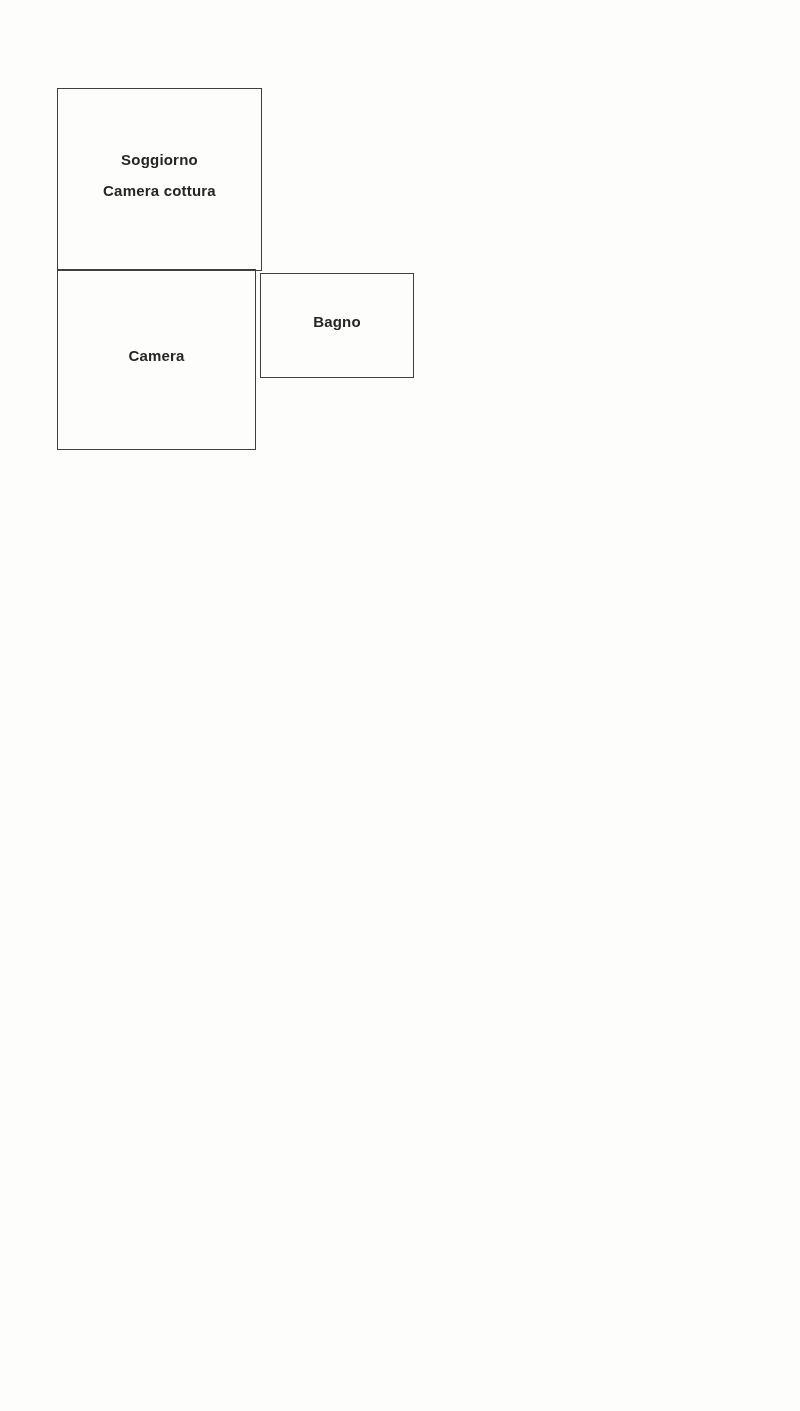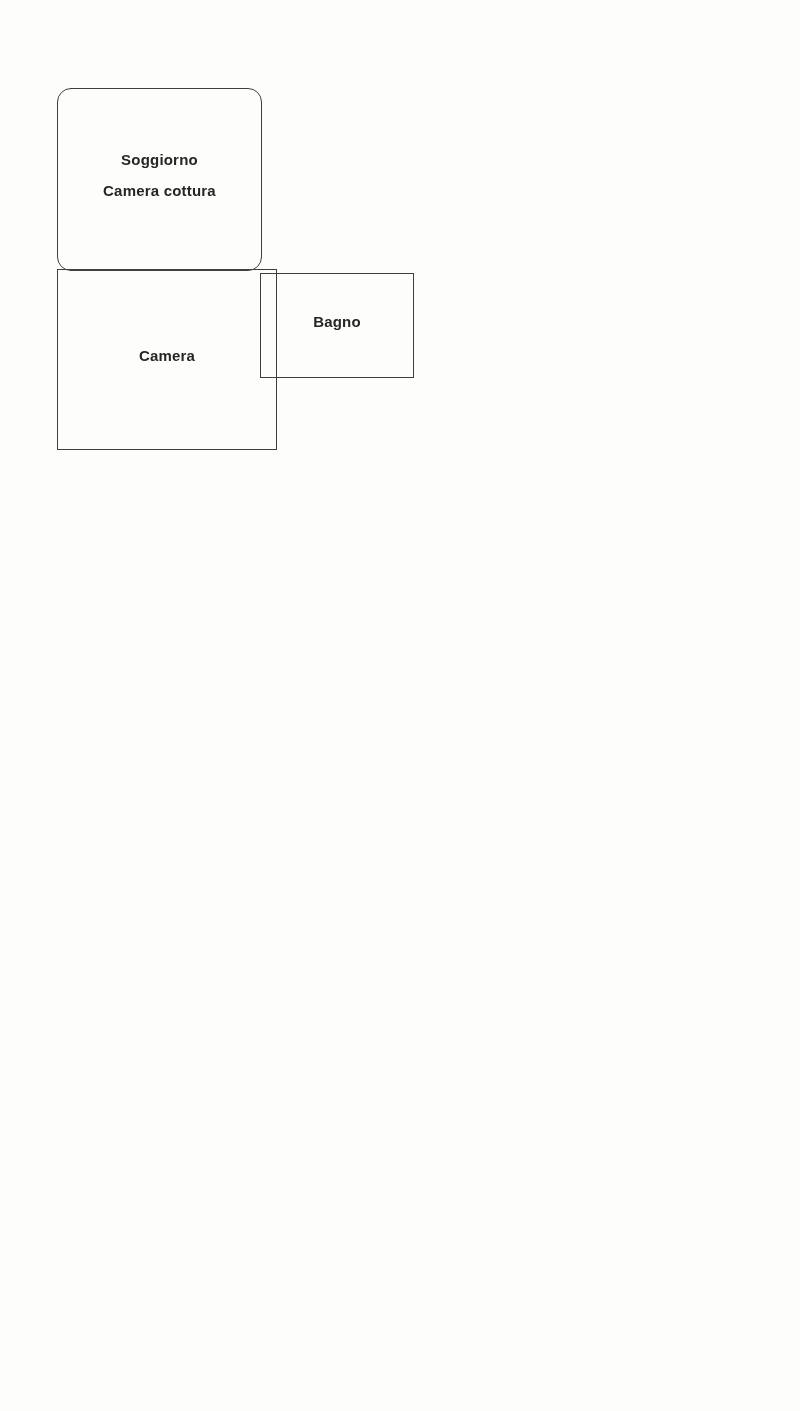--- a/index.html
+++ b/index.html
@@ -19,26 +19,25 @@
     position: absolute;
     box-sizing: border-box;
     border: 1.5px solid #3f3f3f;
     background: transparent;
   }
   .room-soggiorno {
     left: 57px;
     top: 88px;
     width: 205px;
     height: 183px;
-    border-radius: 14px;
   }
   .room-camera {
     left: 57px;
     top: 269px;
-    width: 220px;
+    width: 199px;
     height: 181px;
   }
   .room-bagno {
     left: 260px;
     top: 273px;
     width: 154px;
     height: 105px;
     padding-left: 37px;
   }
   .room-label {

